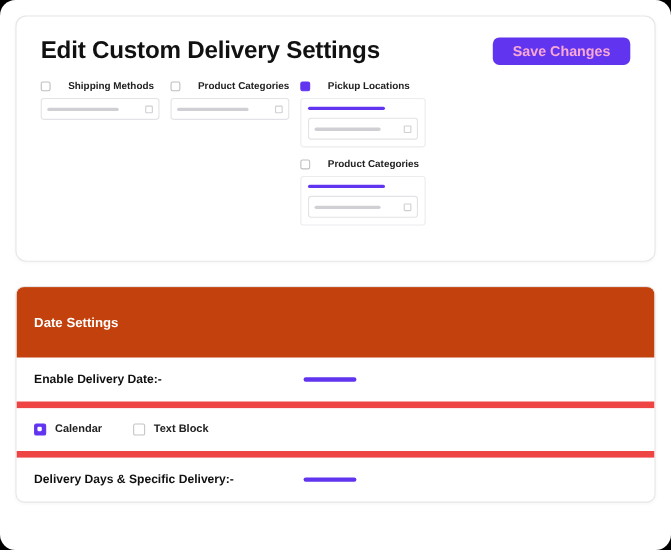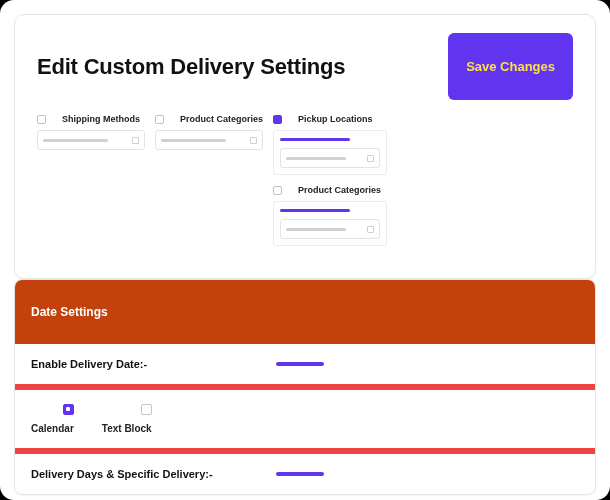--- a/index.html
+++ b/index.html
@@ -15,39 +15,40 @@
       width: 610px;
       height: 500px;
       border-radius: 14px;
       padding: 14px;
     }
     .card1 {
       border: 1px solid #e5e5e7;
       border-radius: 10px;
       padding: 18px 22px 22px 22px;
       box-shadow: 0 1px 3px rgba(0,0,0,.04);
+      margin-bottom: 22px;
     }
     .card1-header {
       display: flex;
       justify-content: space-between;
       align-items: center;
       margin-bottom: 14px;
     }
     .page-title {
       font-size: 22px;
       font-weight: 700;
       color: #111;
       letter-spacing: -0.2px;
     }
     .save-btn {
       background: #6134f0;
-      color: #fde047;
+      color: #f9a8d4;
       border: none;
       border-radius: 6px;
-      padding: 26px 18px;
+      padding: 5px 18px;
       font-size: 13px;
       font-weight: 600;
       cursor: pointer;
     }
     .subhead {
       font-size: 13px;
       font-weight: 700;
       color: #111;
       margin-bottom: 14px;
     }
@@ -158,23 +159,22 @@
       background: #6134f0;
       border-radius: 2px;
     }
     .opts {
       display: flex;
       gap: 28px;
       align-items: center;
     }
     .opt {
       display: flex;
-      align-items: flex-end;
+      align-items: flex-start;
       gap: 8px;
-      flex-direction: column;
     }
     .opt .lbl {
       font-size: 10px;
       font-weight: 600;
       color: #222;
     }
     .chk2 {
       width: 11px; height: 11px;
       border: 1.5px solid #c4c4c9;
       border-radius: 2px;

